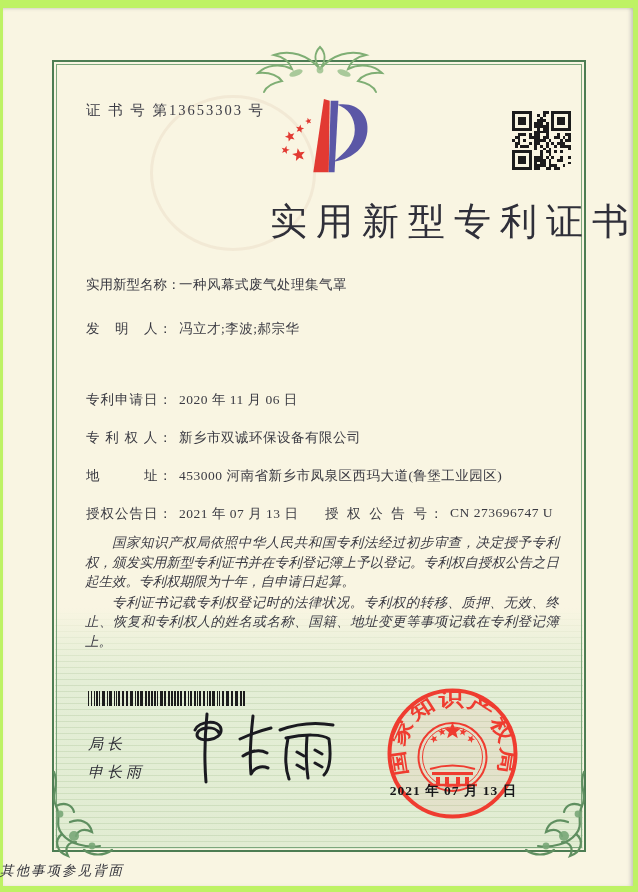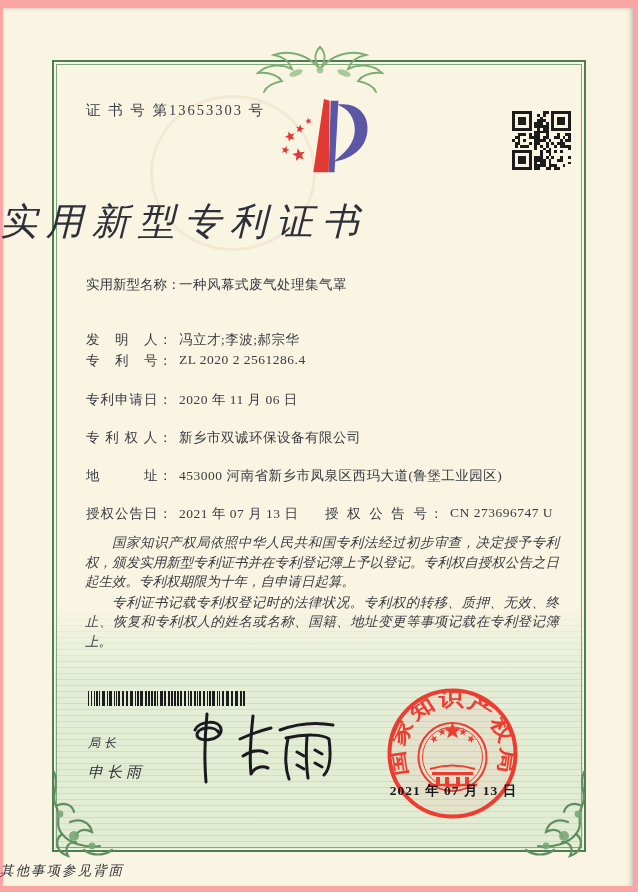--- a/index.html
+++ b/index.html
@@ -1,43 +1,43 @@
 <!DOCTYPE html>
 <html><head>
 <meta charset="utf-8">
 <style>
   html,body{margin:0;padding:0;background:#ffffff;}
   .page{position:relative;width:638px;height:892px;overflow:hidden;
-        font-family:"Liberation Serif","DejaVu Serif",serif;background:#fca5a5;}
+        font-family:"Liberation Serif","DejaVu Serif",serif;background:#bef264;}
   .paper{position:absolute;left:3px;top:8px;width:630px;height:878px;background:#f9f5e2;
          box-shadow:inset -4px 0 4px -2px rgba(110,110,115,.35), inset 0 2px 3px -1px rgba(150,150,150,.3);}
   .green-zone{position:absolute;left:55px;top:608px;width:528px;height:241px;
       background:linear-gradient(180deg,rgba(227,238,213,0) 0%,rgba(227,238,213,.55) 14%,#e4eed6 30%,#e1ecd2 100%);}
   .green-zone::after{content:"";position:absolute;inset:0;
       background:repeating-linear-gradient(180deg,rgba(255,255,255,0) 0 5px,rgba(140,175,120,.22) 5px 6px);
       mask-image:linear-gradient(180deg,transparent 0,black 30%);-webkit-mask-image:linear-gradient(180deg,transparent 0,black 30%);}
   .frame{position:absolute;left:52px;top:60px;width:530px;height:788px;border:2px solid #4d7d53;}
   .frame-inner{position:absolute;inset:2px;border:1px solid #7da77c;}
   .watermark{position:absolute;left:150px;top:95px;width:160px;height:150px;border-radius:50%;
       border:3px solid rgba(205,165,135,.14);}
   .certno{position:absolute;left:86px;top:101px;font-size:14.5px;letter-spacing:2px;color:#3d3d46;}
   .logo{position:absolute;left:272px;top:97px;}
   .qr{position:absolute;left:512px;top:111px;}
-  .title{position:absolute;left:0;right:0;top:197px;text-align:left;font-size:37px;
-         letter-spacing:9px;color:#2f2f39;font-style:italic;}
+  .title{position:absolute;left:0;right:0;top:197px;text-align:right;font-size:37px;
+         letter-spacing:9px;color:#2f2f39;}
   .frow{position:absolute;left:86px;font-size:13.5px;color:#3a3a42;white-space:nowrap;}
   .flabel{display:inline-block;width:86px;text-align:justify;text-align-last:justify;vertical-align:top;}
   .fvalue{margin-left:7px;letter-spacing:.5px;}
   .glabel{display:inline-block;width:118px;text-align:justify;text-align-last:justify;vertical-align:top;}
   .grant-right{position:absolute;left:239px;top:0;}
   .paras{position:absolute;left:84px;top:532px;width:476px;font-size:13.5px;line-height:19.5px;
          color:#3b3b44;font-style:italic;}
   .paras p{margin:1px;text-indent:2em;text-align:justify;}
   .barcode{position:absolute;left:88px;top:691px;}
-  .director-title{position:absolute;left:88px;top:735px;font-size:12px;letter-spacing:4px;color:#2e2e36;font-style:italic;}
+  .director-title{position:absolute;left:88px;top:735px;font-size:15px;letter-spacing:4px;color:#2e2e36;font-style:italic;}
   .director-name{position:absolute;left:88px;top:763px;font-size:15px;letter-spacing:4px;color:#2e2e36;font-style:italic;}
   .signature{position:absolute;left:185px;top:708px;}
   .seal{position:absolute;left:370px;top:671px;}
   .seal-date{position:absolute;left:376px;top:782px;width:155px;text-align:center;
              font-size:13.5px;font-weight:bold;color:#17171a;letter-spacing:1px;}
   .pageinfo{position:absolute;left:0;right:0;top:827px;text-align:center;font-size:12.5px;color:#3a3a42;}
   .footnote{position:absolute;left:0;right:0;top:862px;font-size:13.5px;
             font-style:italic;color:#33333b;letter-spacing:2px;}
   .ornament{position:absolute;}
   svg{display:block;}
@@ -247,25 +247,22 @@
       <rect x="0" y="14" width="7" height="7" fill="#1c1c1c"></rect>
       <rect x="1" y="15" width="5" height="5" fill="#f9f5e2"></rect>
       <rect x="2" y="16" width="3" height="3" fill="#1c1c1c"></rect>
     </svg>
 
   <div class="title">实用新型专利证书</div>
 
   <div class="frow" style="top:276px">
     <span class="flabel">实用新型名称：</span><span class="fvalue">一种风幕式废气处理集气罩</span>
   </div>
-  <div class="frow" style="top:331px">
+  <div class="frow" style="top:320px">
     <span class="flabel">发　明　人：</span><span class="fvalue">冯立才;李波;郝宗华</span>
-  </div>
-  <div class="frow" style="top:352px">
-    <span class="flabel">专　利　号：</span><span class="fvalue">ZL 2020 2 2561286.4</span>
   </div>
   <div class="frow" style="top:391px">
     <span class="flabel">专利申请日：</span><span class="fvalue">2020 年 11 月 06 日</span>
   </div>
   <div class="frow" style="top:429px">
     <span class="flabel">专 利 权 人：</span><span class="fvalue">新乡市双诚环保设备有限公司</span>
   </div>
   <div class="frow" style="top:467px">
     <span class="flabel">地　　　址：</span><span class="fvalue">453000 河南省新乡市凤泉区西玛大道(鲁堡工业园区)</span>
   </div>

